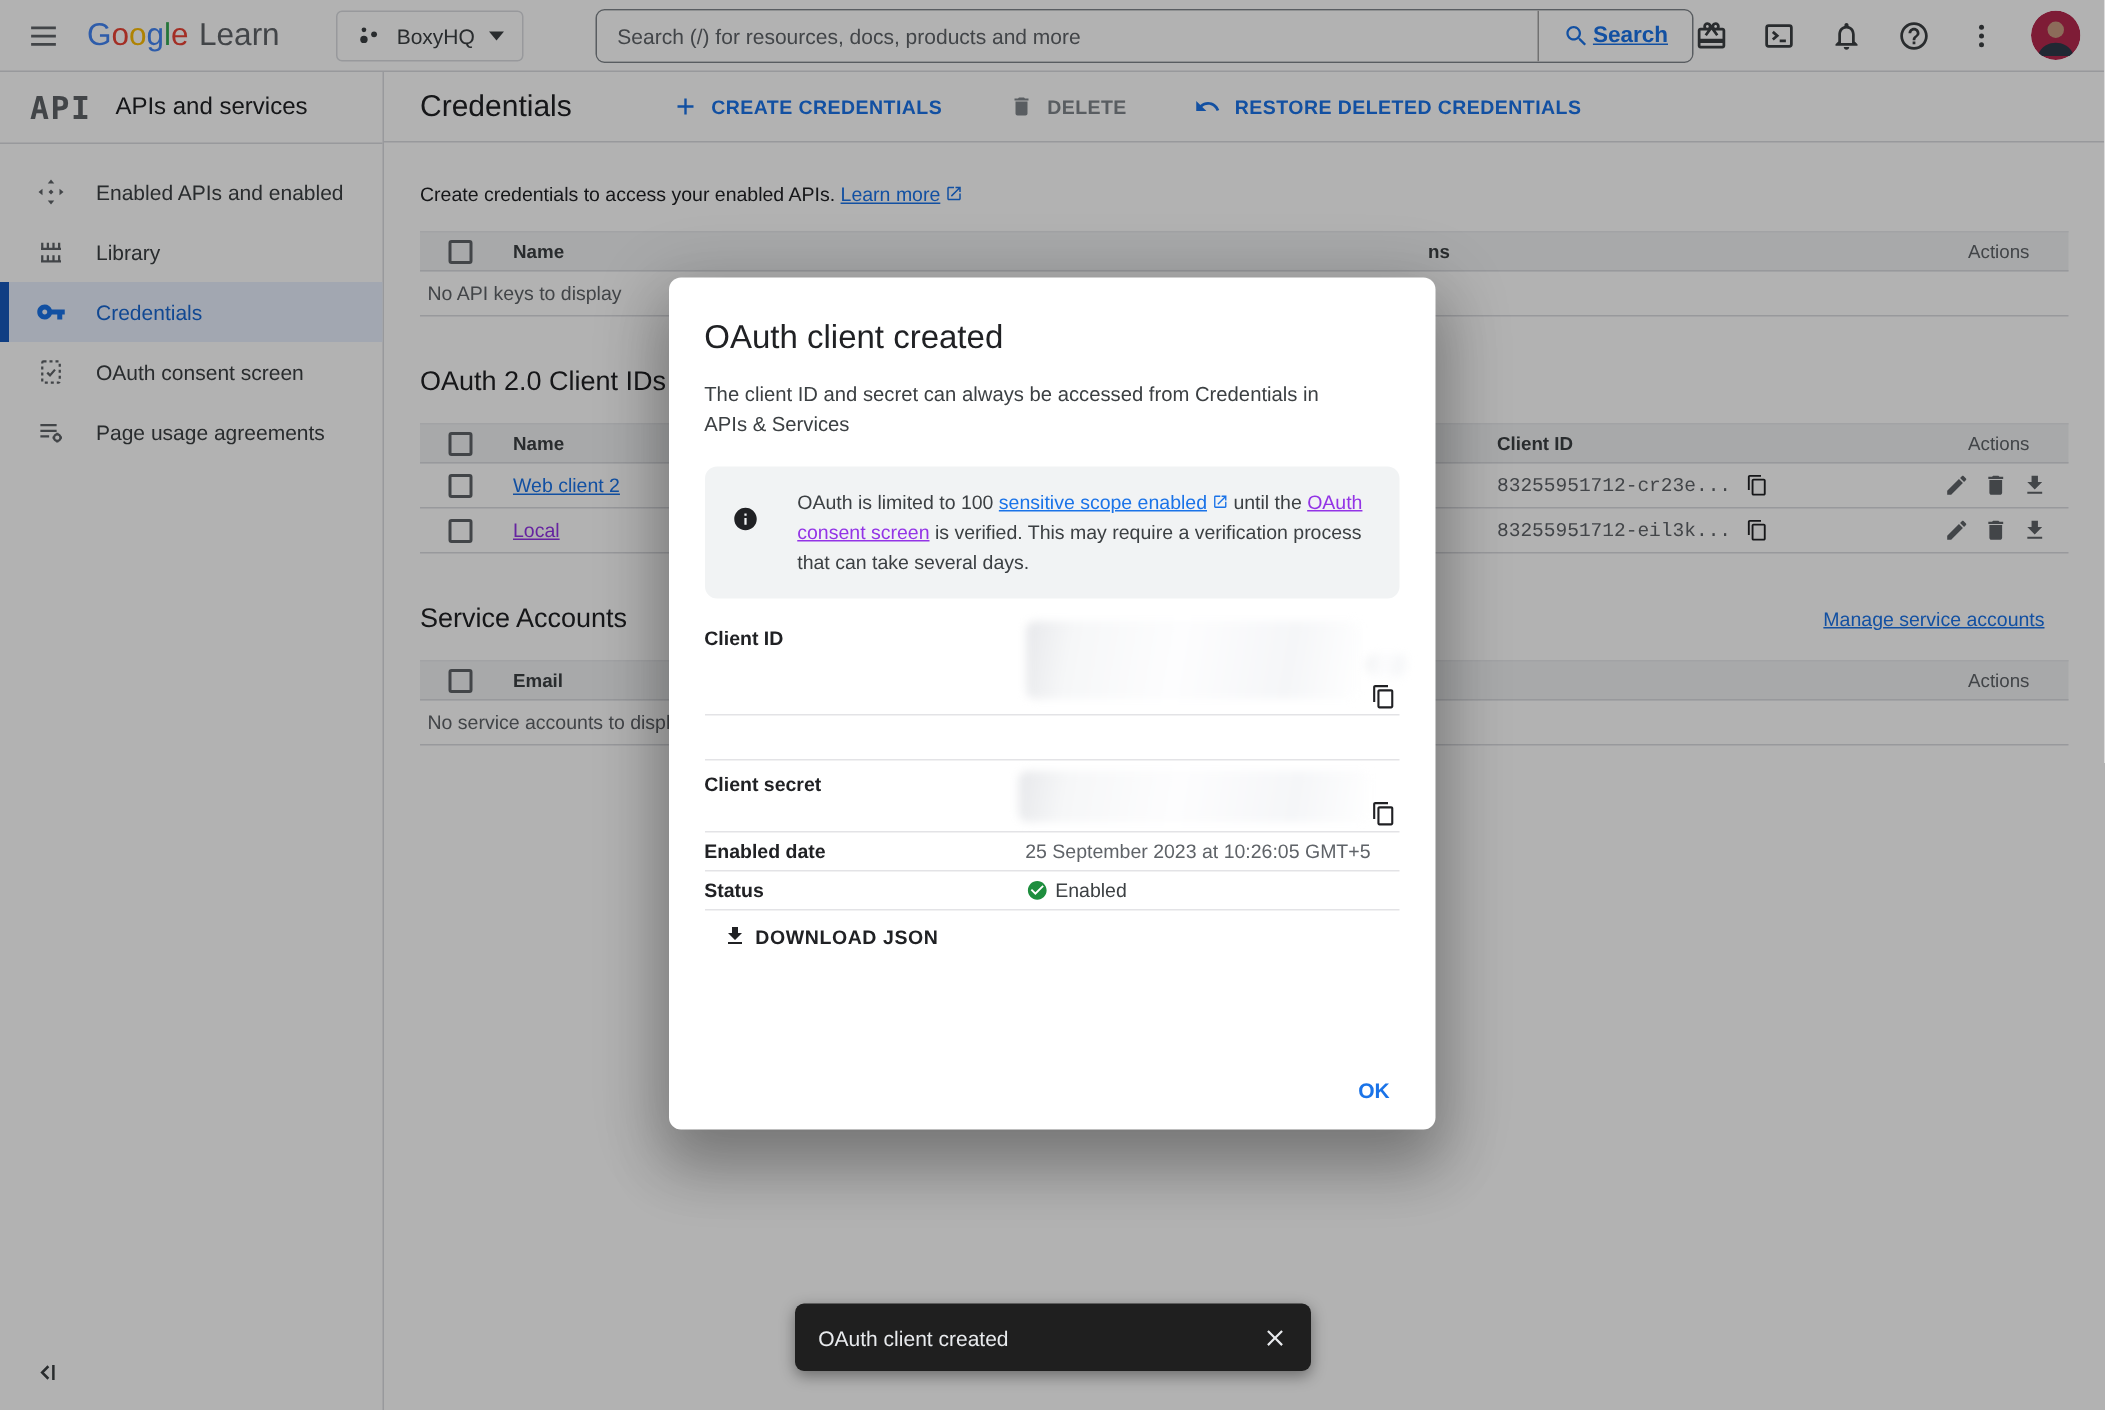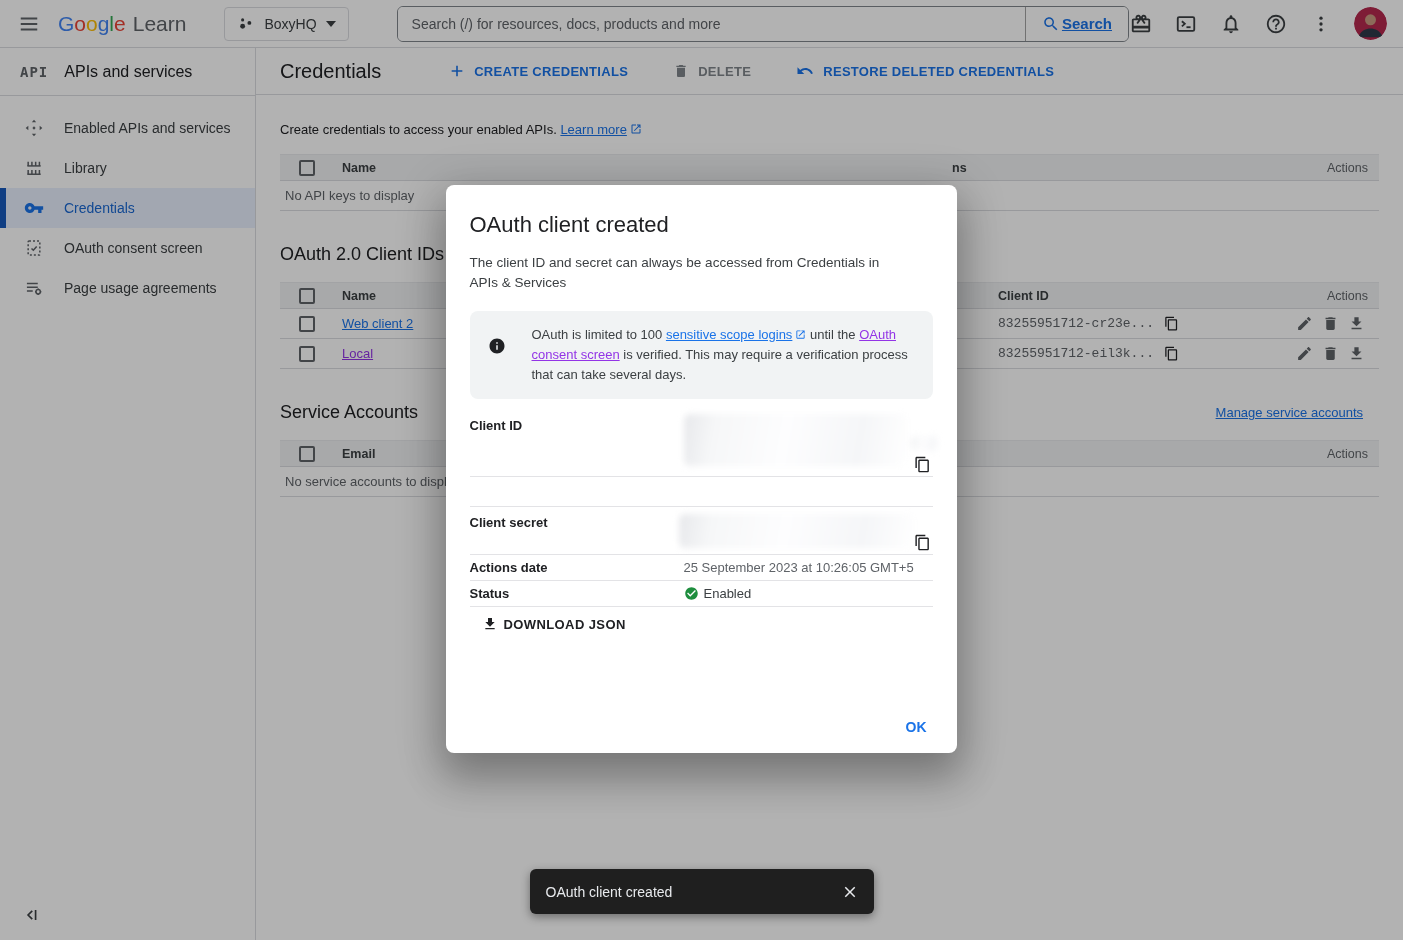--- a/index.html
+++ b/index.html
@@ -26,21 +26,21 @@
   .search-input::placeholder { color:#5f6368; }
   .search-btn { display:flex; align-items:center; gap:2px; padding:0 16px; border:none; border-left:1px solid #a3a3a3;
                 background:#fff; color:#1a73e8; font-size:15px; font-weight:700; font-family:inherit; cursor:pointer;text-decoration:underline; }
   .topbar-right { margin-left:auto; display:flex; align-items:center; gap:21px; padding-right:16px; }
   .topbar-right .icon-btn { color:#3c4043; width:24px; height:24px; }
   .avatar { width:33px; height:33px; border-radius:50%; overflow:hidden; border:none; padding:0; background:none; cursor:pointer; }
 
   
   .sidebar { position:absolute; top:48px; left:0; bottom:0; width:256px; background:#fff; border-right:1px solid #dadce0; }
   .sidebar-header { height:48px; border-bottom:1px solid #dadce0; display:flex; align-items:center; padding-left:20px; }
-  .api-logo { font-family:"DejaVu Sans Mono", monospace; font-weight:700; font-size:14px; color:#5f6368; letter-spacing:1px; margin-right:16px; }
+  .api-logo { font-family:"DejaVu Sans Mono", monospace; font-weight:700; font-size:21px; color:#5f6368; letter-spacing:1px; margin-right:16px; }
   .sidebar-title { font-size:16px; color:#202124; }
   .nav { padding-top:12px; }
   .nav-item { position:relative; height:40px; display:flex; align-items:center; padding-left:24px; font-size:14px; color:#3c4043; cursor:pointer; }
   .nav-item .nicon { width:20px; height:20px; margin-right:20px; color:#5f6368; flex:none; }
   .nav-item.selected { background:#e8f0fe; color:#1967d2; }
   .nav-item.selected .nicon { color:#1a73e8; }
   .nav-item.selected::before { content:""; position:absolute; left:0; top:0; bottom:0; width:6px; background:#185abc; }
   .collapse-btn { position:absolute; bottom:14px; left:20px; width:22px; height:22px; color:#3c4043; }
 
   
@@ -53,21 +53,21 @@
   .content { padding:0 24px; }
   .intro { margin-top:27px; font-size:13px; color:#202124; }
   .tlink { color:#1a73e8; text-decoration:underline; cursor:pointer; }
   .tlink .launch { display:inline-block; vertical-align:-1px; margin-left:3px; }
   .section-title { margin:33px 0 0 0; font-size:18px; font-weight:400; color:#202124; }
   .tbl { margin-top:17px; }
   .tbl-header { position:relative; height:27px; background:#f1f3f4; border-top:1px solid #e8eaed; border-bottom:1px solid #dadce0;
                 display:flex; align-items:center; font-size:12.5px; font-weight:700; color:#3c4043; }
   .tbl-row { position:relative; height:30px; border-bottom:1px solid #dadce0; display:flex; align-items:center; font-size:13px; color:#202124; }
   .checkbox { width:16px; height:16px; border:2px solid #5f6368; border-radius:2px; margin:0 27px 0 19px; flex:none; cursor:pointer; }
-  .col-actions { position:absolute; right:11px; font-weight:400; color:#5f6368; }
+  .col-actions { position:absolute; right:26px; font-weight:400; color:#5f6368; }
   .col-clientid { position:absolute; left:718px; }
   .col-partial { position:absolute; left:672px; }
   .empty-cell { padding-left:5px; color:#5f6368; }
   .name-link { color:#1a73e8; text-decoration:underline; cursor:pointer; }
   .name-link.visited { color:#9334e6; }
   .cid-cell { position:absolute; left:718px; display:flex; align-items:center; gap:10px;
               font-family:"Liberation Mono", monospace; font-size:13px; color:#5f6368; }
   .cid-cell .icon-btn { color:#202124; }
   .row-actions { position:absolute; right:14px; display:flex; align-items:center; gap:9px; color:#202124; }
   .sa-head-row { display:flex; align-items:center; justify-content:space-between; margin-top:33px; }
@@ -194,21 +194,21 @@
       <span class="sidebar-title">APIs and services</span>
     </div>
     <nav class="nav">
       <div class="nav-item">
         <span class="nicon">
           <svg width="20" height="20" viewBox="0 0 24 24" fill="currentColor">
               <path d="M12 2l2.6 3.2h-5.2L12 2zM12 22l-2.6-3.2h5.2L12 22zM2 12l3.2-2.6v5.2L2 12zM22 12l-3.2 2.6V9.4L22 12z"></path>
               <rect x="10.6" y="10.6" width="2.8" height="2.8" transform="rotate(45 12 12)"></rect>
             </svg>
         </span>
-        <span>Enabled APIs and services</span>
+        <span>Enabled APIs and enabled</span>
       </div>
       <div class="nav-item">
         <span class="nicon">
           <svg width="20" height="20" viewBox="0 0 24 24" fill="none" stroke="currentColor" stroke-width="1.8">
               <path d="M5 9.5V4.5M9.5 9.5V4.5M14 9.5V4.5M18.5 9.5V4.5"></path>
               <path d="M4 9.5h16"></path>
               <path d="M5 19.5v-5M9.5 19.5v-5M14 19.5v-5M18.5 19.5v-5"></path>
               <path d="M4 19.5h16"></path>
             </svg>
         </span>
@@ -392,21 +392,21 @@
     <h1 class="modal-title">OAuth client created</h1>
     <p class="modal-subtitle">The client ID and secret can always be accessed from Credentials in APIs &amp; Services</p>
 
     <div class="note-box">
       <span class="note-icon">
         <svg width="18" height="18" viewBox="0 0 24 24" fill="currentColor">
             <path d="M12 2C6.48 2 2 6.48 2 12s4.48 10 10 10 10-4.48 10-10S17.52 2 12 2zm1 15h-2v-6h2v6zm0-8h-2V7h2v2z"></path>
           </svg>
       </span>
       <span class="note-text">
-        <span>OAuth is limited to 100 </span><a class="tlink"><span>sensitive scope logins</span><span class="launch"><svg width="11" height="11" viewBox="0 0 24 24" fill="#1a73e8">
+        <span>OAuth is limited to 100 </span><a class="tlink"><span>sensitive scope enabled</span><span class="launch"><svg width="11" height="11" viewBox="0 0 24 24" fill="#1a73e8">
                 <path d="M19 19H5V5h7V3H5c-1.11 0-2 .9-2 2v14c0 1.1.89 2 2 2h14c1.1 0 2-.9 2-2v-7h-2v7zM14 3v2h3.59l-9.83 9.83 1.41 1.41L19 6.41V10h2V3h-7z"></path>
               </svg></span></a><span> until the </span><a class="plink">OAuth consent screen</a><span> is verified. This may require a verification process that can take several days.</span>
       </span>
     </div>
 
     <div class="fields">
       <div class="frow row-clientid first">
         <span class="flabel">Client ID</span>
         <span class="fvalue">
           <span class="redact" style="left:0; top:4px; width:224px; height:52px;"></span>
@@ -424,21 +424,21 @@
         <span class="fvalue">
           <span class="redact" style="left:-5px; top:7px; width:236px; height:34px;"></span>
           <button class="icon-btn copy-btn">
               <svg width="17" height="17" viewBox="0 0 24 24" fill="currentColor">
                 <path d="M16 1H4c-1.1 0-2 .9-2 2v14h2V3h12V1zm3 4H8c-1.1 0-2 .9-2 2v14c0 1.1.9 2 2 2h11c1.1 0 2-.9 2-2V7c0-1.1-.9-2-2-2zm0 16H8V7h11v14z"></path>
               </svg>
             </button>
         </span>
       </div>
       <div class="frow row-small">
-        <span class="flabel">Actions date</span>
+        <span class="flabel">Enabled date</span>
         <span class="fvalue">25 September 2023 at 10:26:05 GMT+5</span>
       </div>
       <div class="frow row-small">
         <span class="flabel">Status</span>
         <span class="fvalue status-val">
           <span class="status-icon">
               <svg width="15" height="15" viewBox="0 0 24 24" fill="currentColor">
                 <path d="M12 2C6.48 2 2 6.48 2 12s4.48 10 10 10 10-4.48 10-10S17.52 2 12 2zm-2 15l-5-5 1.41-1.41L10 14.17l7.59-7.59L19 8l-9 9z"></path>
               </svg>
             </span>

